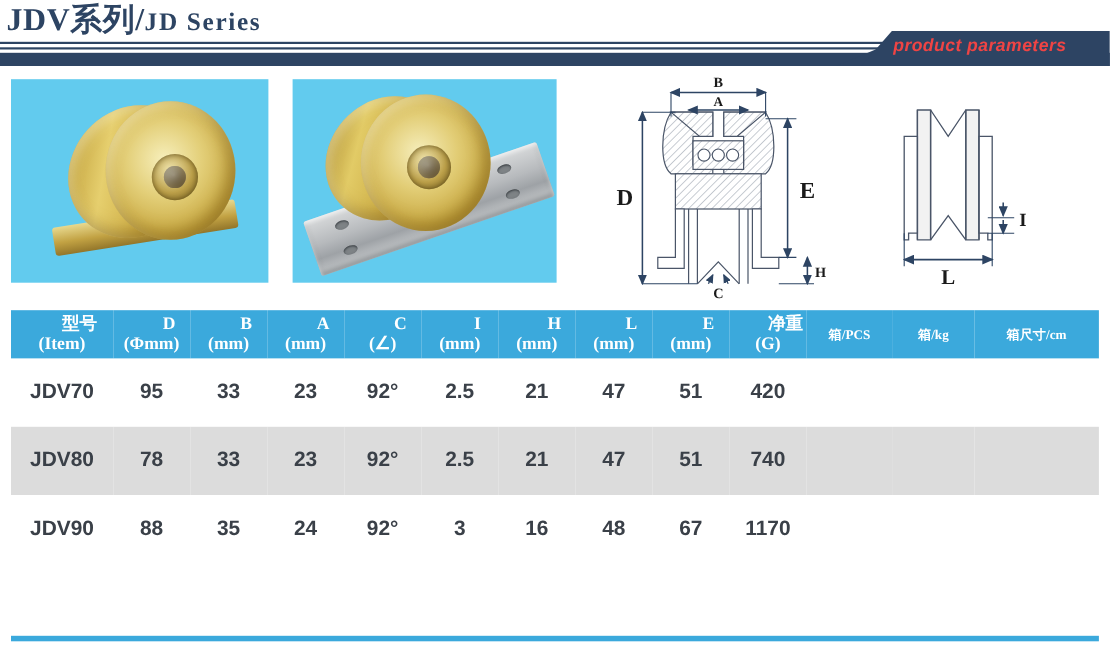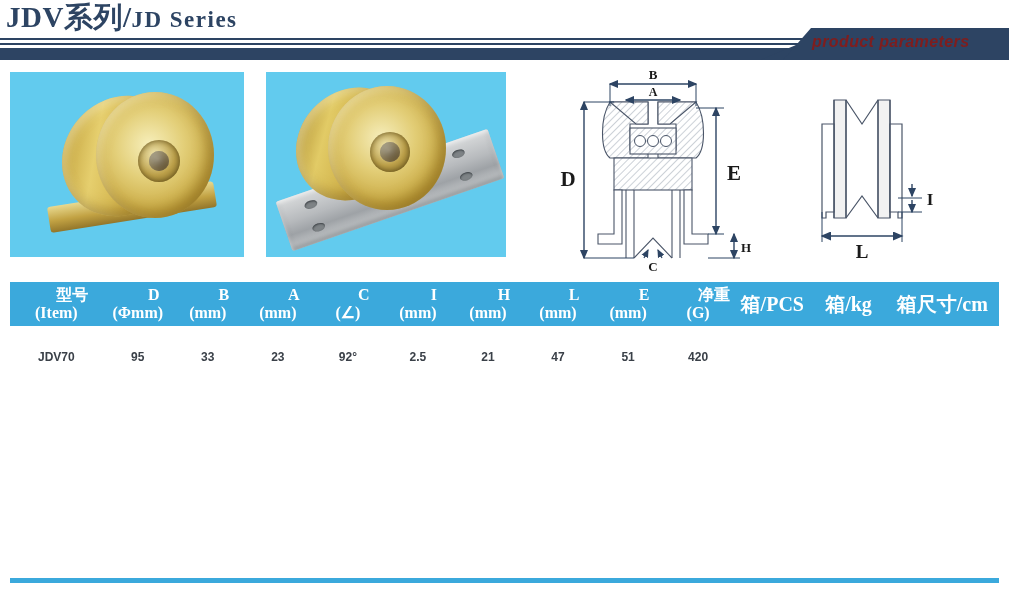--- a/index.html
+++ b/index.html
@@ -67,21 +67,21 @@
     background: #2d4463;
     clip-path: polygon(100% 0, 100% 100%, 0 100%);
   }
   .banner-text {
     position: absolute;
     left: 812px; top: 33px;
     font-family: "Liberation Sans", sans-serif;
     font-style: italic;
     font-weight: bold;
     font-size: 16px;
-    color: #7f1d1d;
+    color: #ef4444;
     letter-spacing: 0.4px;
     white-space: nowrap;
   }
 
   
   .photo {
     position: absolute;
     top: 72px;
     height: 185px;
     background: #62cbee;
@@ -197,29 +197,29 @@
     height: 44px;
   }
   thead th {
     color: #ffffff;
     font-family: "Liberation Serif", serif;
     font-weight: bold;
     line-height: 1.05;
   }
   .th-main { font-size: 16px; display: block; margin-left: 32px; }
   .th-unit { font-size: 16px; display: block; margin-top: 1px; }
-  .th-single { font-size: 20px; display: block; }
+  .th-single { font-size: 12px; display: block; }
 
   tbody tr { height: 62px; }
   tbody tr.odd  { background: #ffffff; }
   tbody tr.even { background: #dcdcdc; }
   tbody td {
     font-family: "Liberation Sans", sans-serif;
     font-weight: bold;
-    font-size: 12px;
+    font-size: 19px;
     color: #3a4048;
   }
   .table-bottom-rule {
     position: absolute;
     left: 10px; top: 578px;
     width: 989px; height: 5px;
     background: #3ba9dc;
   }
 </style>
 </head>
@@ -460,16 +460,46 @@
       <td>92°</td>
       <td>2.5</td>
       <td>21</td>
       <td>47</td>
       <td>51</td>
       <td>420</td>
       <td></td>
       <td></td>
       <td></td>
     </tr>
+    <tr class="even">
+      <td>JDV80</td>
+      <td>78</td>
+      <td>33</td>
+      <td>23</td>
+      <td>92°</td>
+      <td>2.5</td>
+      <td>21</td>
+      <td>47</td>
+      <td>51</td>
+      <td>740</td>
+      <td></td>
+      <td></td>
+      <td></td>
+    </tr>
+    <tr class="odd">
+      <td>JDV90</td>
+      <td>88</td>
+      <td>35</td>
+      <td>24</td>
+      <td>92°</td>
+      <td>3</td>
+      <td>16</td>
+      <td>48</td>
+      <td>67</td>
+      <td>1170</td>
+      <td></td>
+      <td></td>
+      <td></td>
+    </tr>
   </tbody>
 </table>
 
 <div class="table-bottom-rule"></div>
 
 </body></html>

